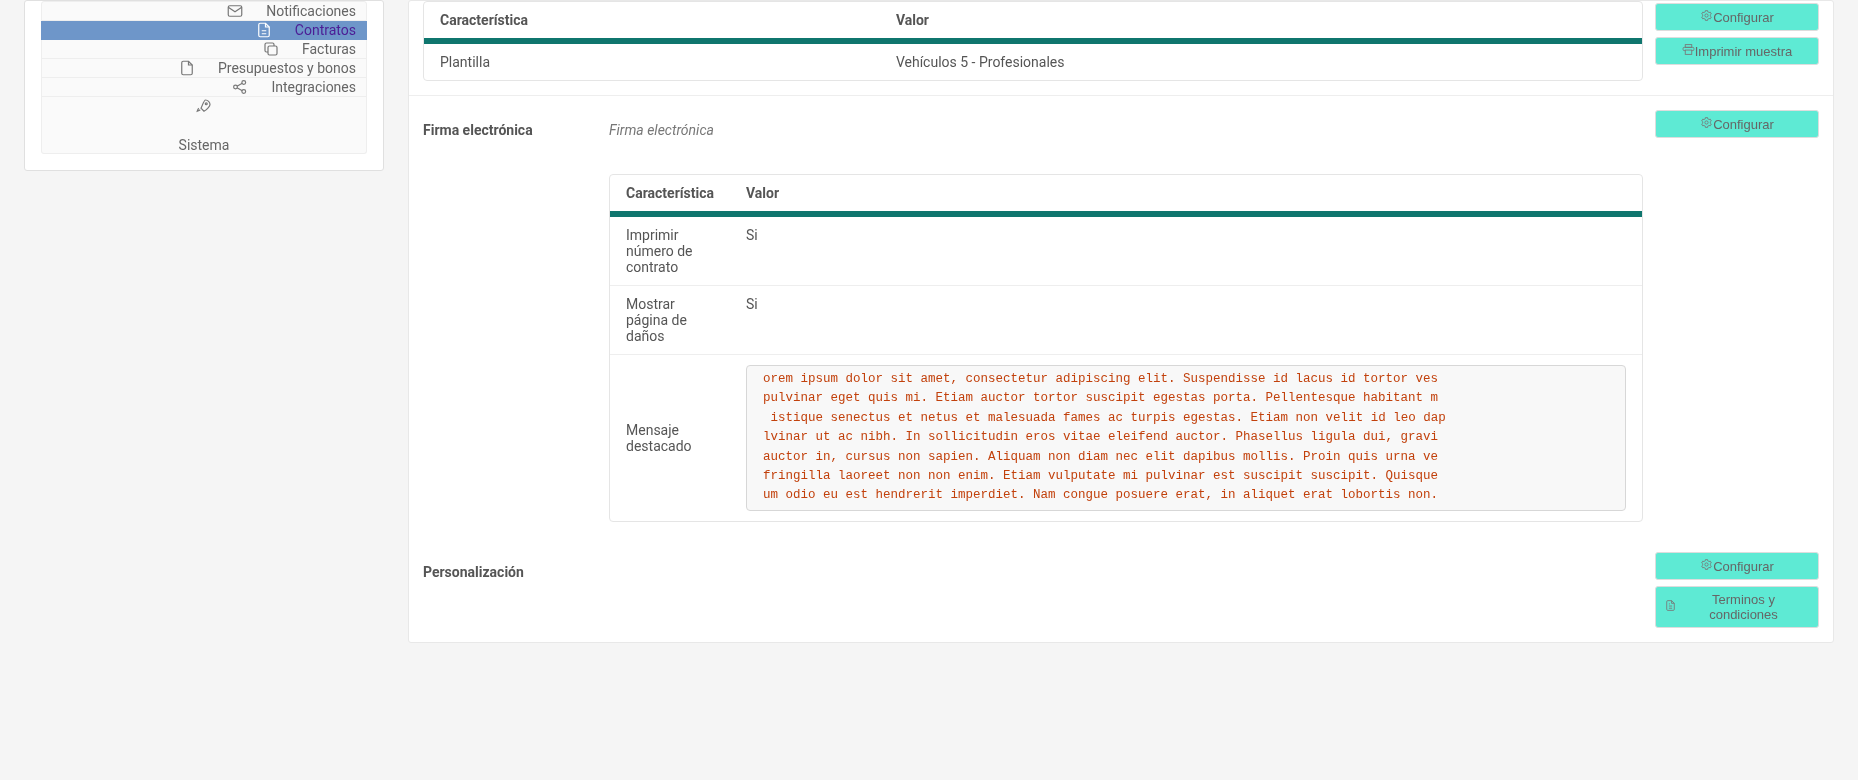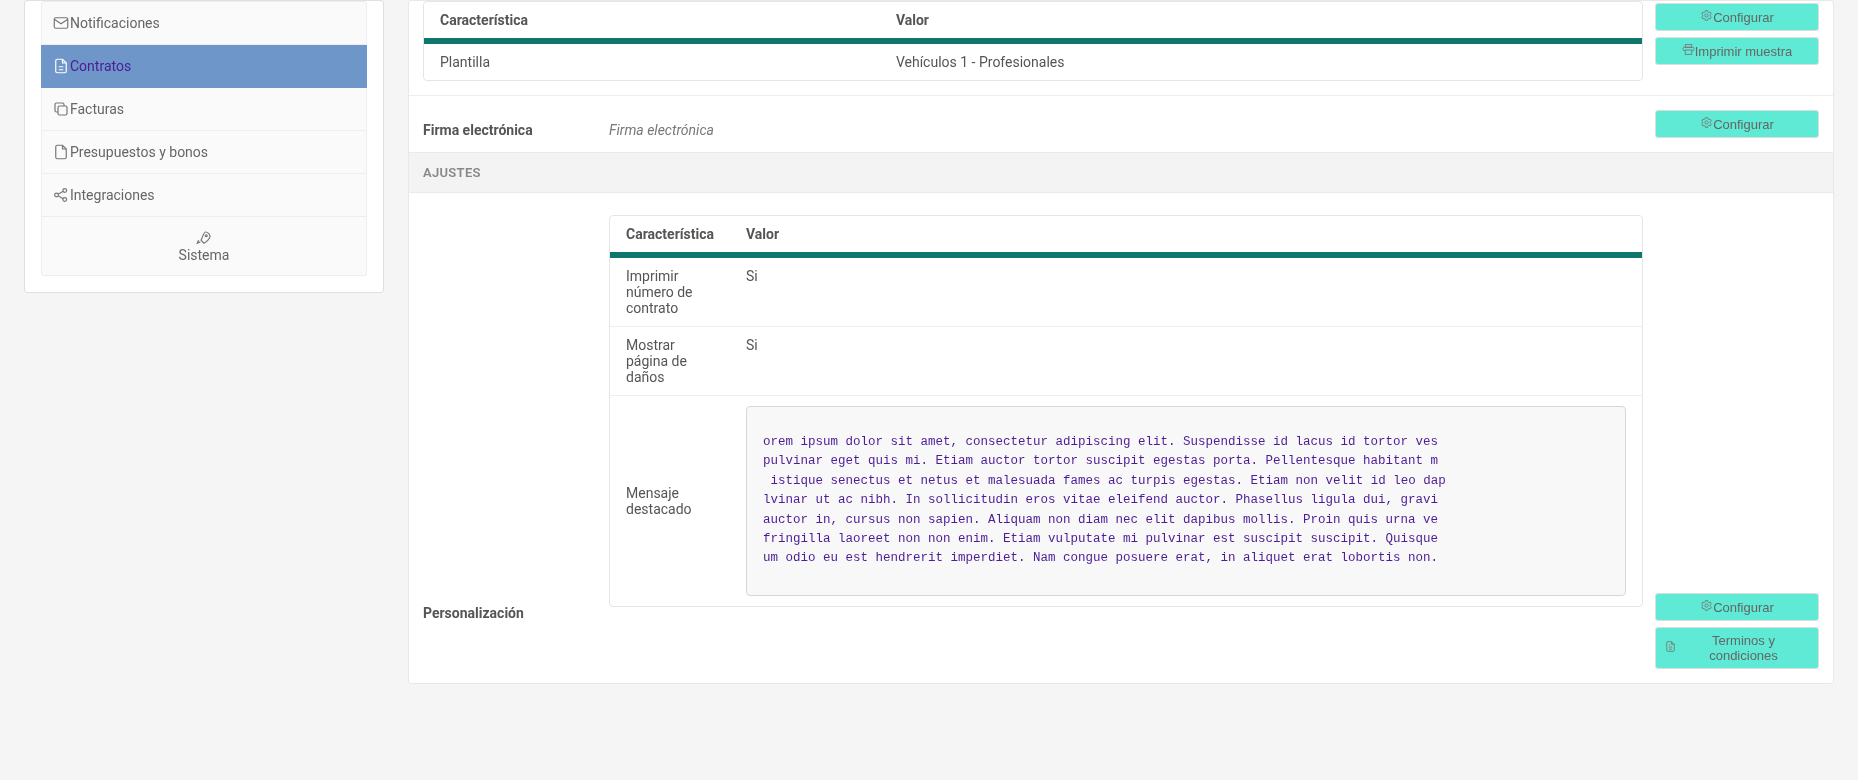--- a/index.html
+++ b/index.html
@@ -25,27 +25,28 @@
     padding: 0 0 16px 0;
     flex-shrink: 0;
   }
   .sidebar-list {
     list-style: none;
     padding: 0 16px;
   }
   .sidebar-item {
     display: flex;
     align-items: center;
-    gap: 0;
-    padding: 12px 10px;
+    gap: 22px;
+    padding: 0 10px;
     border: 1px solid #eee;
     border-top: none;
     background: #fafafa;
     cursor: pointer;
     color: #666;
+    justify-content: flex-end;
   }
   .sidebar-item:first-child { border-top: 1px solid #eee; border-radius: 3px 3px 0 0; }
   .sidebar-item:last-child { border-radius: 0 0 3px 3px; flex-direction: column; }
   .sidebar-item.active {
     background: #6e96c9;
     color: #4c1d95;
     border-color: #6e96c9;
   }
   .sidebar-item .icon {
     width: 18px;
@@ -139,24 +140,24 @@
     padding: 14px;
     border-top: 1px solid #eee;
   }
   .firma-row .section-label { padding-top: 0; }
   .firma-row .section-body { padding-top: 0; }
   .firma-row .section-actions { padding-top: 0; }
   .code-box {
     border: 1px solid #d7d7d7;
     background: #f8f8f8;
     border-radius: 4px;
-    padding: 26px 16px;
+    padding: 4px 16px;
     font-family: "SFMono-Regular", Consolas, "Liberation Mono", Menlo, monospace;
     font-size: 12.5px;
-    color: #4c1d95;
+    color: #c2410c;
     line-height: 1.55;
     white-space: pre-wrap;
     overflow: hidden;
   }
   .ajustes-table .col-carac { width: 110px; }
   .ajustes-table td.msg-cell { padding: 10px 16px; }
 </style>
 </head>
 <body>
 
@@ -232,21 +233,21 @@
         <table class="table">
           <thead>
             <tr>
               <th>Característica</th>
               <th>Valor</th>
             </tr>
           </thead>
           <tbody>
             <tr>
               <td>Plantilla</td>
-              <td>Vehículos 1 - Profesionales</td>
+              <td>Vehículos 5 - Profesionales</td>
             </tr>
           </tbody>
         </table>
       </div>
       <div class="section-actions">
         <button class="btn">
           <span>
             <svg width="13" height="13" viewBox="0 0 24 24" fill="none" stroke-width="1.6">
                 <circle cx="12" cy="12" r="3"></circle>
                 <path d="M19 12a7 7 0 0 0-.1-1.2l2-1.6-2-3.4-2.4.9a7 7 0 0 0-2-1.2L14 3h-4l-.5 2.5a7 7 0 0 0-2 1.2l-2.4-.9-2 3.4 2 1.6A7 7 0 0 0 5 12a7 7 0 0 0 .1 1.2l-2 1.6 2 3.4 2.4-.9a7 7 0 0 0 2 1.2L10 21h4l.5-2.5a7 7 0 0 0 2-1.2l2.4.9 2-3.4-2-1.6c.07-.4.1-.8.1-1.2z"></path>
@@ -278,21 +279,20 @@
             <svg width="13" height="13" viewBox="0 0 24 24" fill="none" stroke-width="1.6">
                 <circle cx="12" cy="12" r="3"></circle>
                 <path d="M19 12a7 7 0 0 0-.1-1.2l2-1.6-2-3.4-2.4.9a7 7 0 0 0-2-1.2L14 3h-4l-.5 2.5a7 7 0 0 0-2 1.2l-2.4-.9-2 3.4 2 1.6A7 7 0 0 0 5 12a7 7 0 0 0 .1 1.2l-2 1.6 2 3.4 2.4-.9a7 7 0 0 0 2 1.2L10 21h4l.5-2.5a7 7 0 0 0 2-1.2l2.4.9 2-3.4-2-1.6c.07-.4.1-.8.1-1.2z"></path>
               </svg>
           </span>
           <span>Configurar</span>
         </button>
       </div>
     </div>
 
-    <div class="section-header">AJUSTES</div>
 
     <div class="section-row" style="padding-top:22px;">
       <div class="section-label" style="padding-top:390px;">Personalización</div>
       <div class="section-body">
         <table class="table ajustes-table">
           <thead>
             <tr>
               <th class="col-carac">Característica</th>
               <th>Valor</th>
             </tr>

